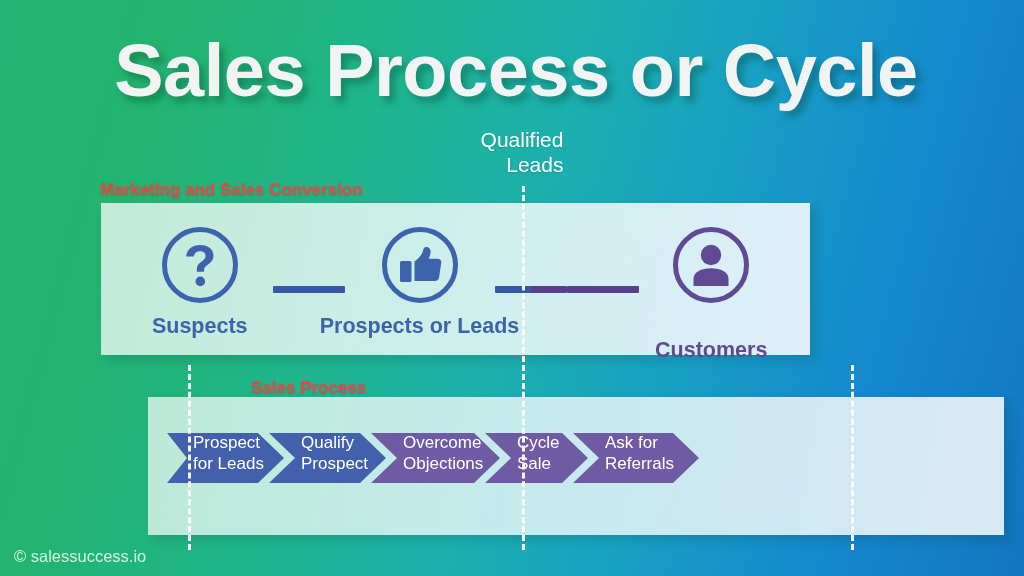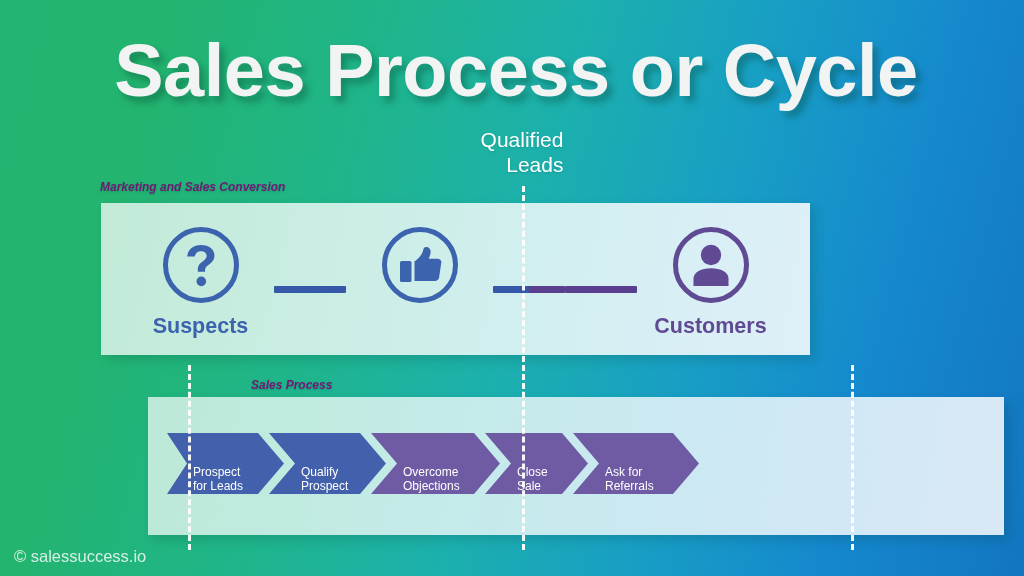--- a/index.html
+++ b/index.html
@@ -32,22 +32,22 @@
   }
 
   
   .dash { position:absolute; width:0; border-left:3px dashed #ffffff; opacity:.95; z-index:6; }
   .dash.d1 { left:188px; top:365px;  height:185px; }
   .dash.d2 { left:522px; top:186px;  height:364px; }
   .dash.d3 { left:851px; top:365px;  height:185px; }
 
   
   .cap {
-    position:absolute; color:#701a75;
-    font-size:12px; font-weight:bold; font-style:italic;
+    position:absolute; color:#ef4444;
+    font-size:17px; font-weight:bold; 
     text-shadow:0 1px 2px rgba(0,70,50,.25);
     white-space:nowrap; z-index:7;
   }
   .cap.c1 { left:100px; top:180px; }
   .cap.c2 { left:207px; top:378px;margin-left:44px; }
 
   
   .band-top {
     position:absolute; left:101px; top:203px; width:709px; height:152px;
     background: linear-gradient(100deg, rgba(255,255,255,.72) 0%, rgba(255,255,255,.78) 45%, rgba(255,255,255,.86) 100%);
@@ -66,42 +66,42 @@
     display:flex; align-items:center; justify-content:center;
   }
   .ring svg { display:block; }
   .stage-label {
     margin-top:11px; font-size:21.5px; font-weight:bold;
     color:inherit; white-space:nowrap;
   }
   .s-blue   { color:#3c63ad; }
   .s-blue2  { color:#3c63ad; }
   .s-purp   { color:#5f4a93; }
-  .s-purp2  { color:#5f4a93; }
+  .s-purp2  { color:#5f4a93;gap:24px; }
 
   .conn { width:72px; height:7px; margin-top:59px; flex:0 0 auto; border-radius:1px; }
   .conn.c-a { background:#3558a8; }
   .conn.c-b { background:linear-gradient(90deg,#3558a8 0%, #3558a8 49%, #5b3f8f 51%, #5b3f8f 100%); }
   .conn.c-c { background:#5b3f8f; }
 
   
   .band-bot {
     position:absolute; left:148px; top:397px; width:856px; height:138px;
     background: linear-gradient(100deg, rgba(255,255,255,.70) 0%, rgba(255,255,255,.76) 50%, rgba(255,255,255,.84) 100%);
     box-shadow: 5px 5px 10px rgba(0,50,40,.16);
     z-index:3;
   }
   .chev-row {
     position:absolute; left:19px; top:36px; height:67px;
     display:flex; align-items:stretch;
   }
   .chev {
-    position:relative; height:61px;
-    display:flex; align-items:flex-end;
-    color:#ffffff; font-size:12px; line-height:1.22;
+    position:relative; height:50px;
+    display:flex; align-items:flex-start;
+    color:#ffffff; font-size:17px; line-height:1.22;
     padding-left:32px; padding-right:6px;
     margin-right:-15px;
   }
   .chev span { position:relative; z-index:2; display:block; }
   .chev.first  { clip-path: polygon(0 0, calc(100% - 26px) 0, 100% 50%, calc(100% - 26px) 100%, 0 100%, 20px 50%); padding-left:26px; }
   .chev.mid    { clip-path: polygon(0 0, calc(100% - 26px) 0, 100% 50%, calc(100% - 26px) 100%, 0 100%, 26px 50%); }
   .chev.blue   { background:#4260ab; }
   .chev.purple { background:#6f5ba3; }
 
   
@@ -142,20 +142,21 @@
 
     <div class="conn c-a"></div>
 
     <div class="stage s-blue2">
       <div class="ring">
         <svg width="44" height="42" viewBox="0 0 44 42" aria-hidden="true">
           <rect x="2" y="17" width="11.5" height="21" rx="1.6" fill="currentColor"></rect>
           <path d="M16.5 17.5c3.8-2.6 6.9-6.1 8.2-9.8.8-2.3 1-4.2 2.9-4.6 2.6-.5 4.8 1.3 5 4 .2 2.6-.7 5-1.9 7.6h8.9c2.3 0 4 1.7 3.7 3.9l-2.2 14.9c-.3 2.2-2 3.6-4.2 3.6H16.5z" fill="currentColor"></path>
         </svg>
       </div>
+      <div class="stage-label">Prospects or Leads</div>
     </div>
 
     <div class="conn c-b"></div>
 
 
     <div class="conn c-c"></div>
 
     <div class="stage s-purp2">
       <div class="ring">
         <svg width="42" height="44" viewBox="0 0 42 44" aria-hidden="true">
@@ -192,21 +193,21 @@
 
     <div class="chev purple mid" style="width:129px">
       <div>
         <span>Overcome</span>
         <span>Objections</span>
       </div>
     </div>
 
     <div class="chev purple mid" style="width:103px">
       <div>
-        <span>Close</span>
+        <span>Cycle</span>
         <span>Sale</span>
       </div>
     </div>
 
     <div class="chev purple mid" style="width:126px">
       <div>
         <span>Ask for</span>
         <span>Referrals</span>
       </div>
     </div>

